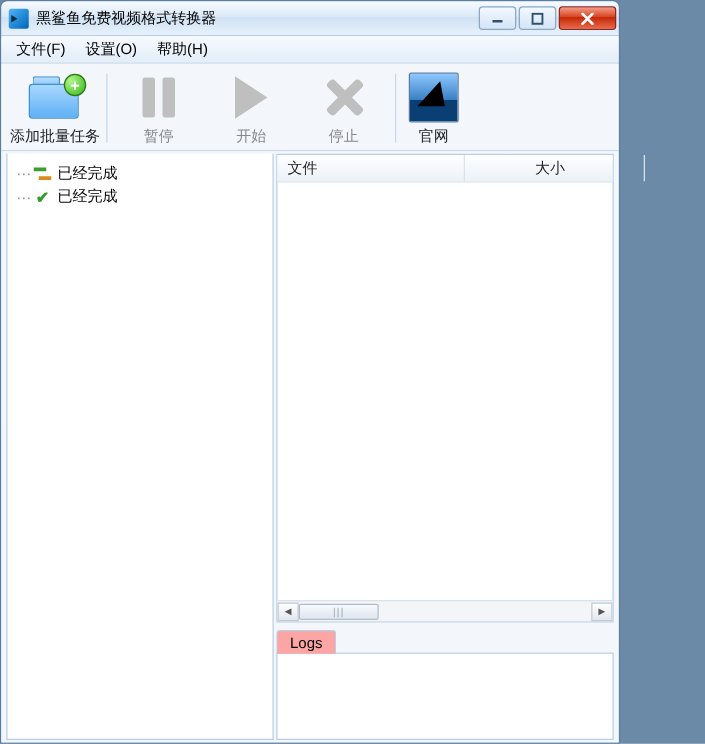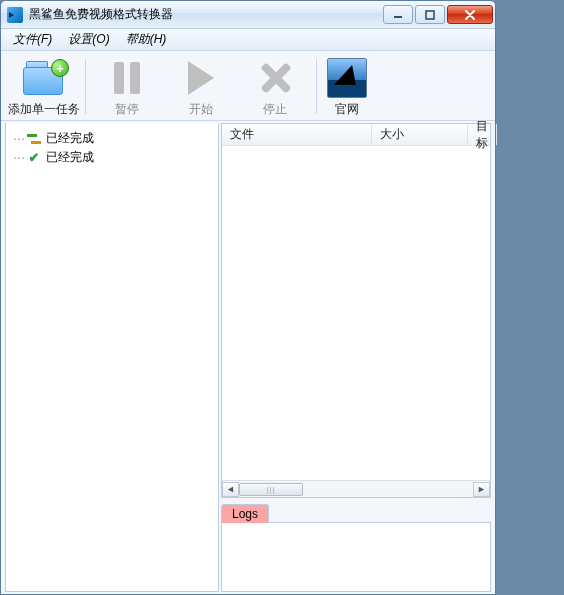--- a/index.html
+++ b/index.html
@@ -62,21 +62,21 @@
   }
   .winbtn svg{display:block}
   
   .menubar {
     height: 22px;
     background: linear-gradient(180deg,#f6faff,#e2edf8);
     border-bottom: 1px solid #c8d8e8;
     display:flex;align-items:center;
     padding:0 4px;
   }
-  .menuitem { padding:2px 8px; cursor:default;font-style:italic;}
+  .menuitem { padding:2px 8px; cursor:default;}
   
   .toolbar {
     height: 70px;
     background:#f3f7fc;
     border-bottom:1px solid #c8d8e8;
     display:flex;
     padding:4px 6px 2px;
     gap:0;
     overflow:hidden;
   }
@@ -165,20 +165,21 @@
   .mainpanel{
     flex:1;display:flex;flex-direction:column;min-width:0;
     margin:2px 4px 2px 2px;
   }
   .listwrap{
     flex:1;border:1px solid #b9cee3;background:#fff;display:flex;flex-direction:column;min-height:0;
   }
   .listheader{
     height:22px;border-bottom:1px solid #d8e3ee;display:flex;
     background:linear-gradient(180deg,#fdfefe,#ecf2f9);
+    gap:48px;
   }
   .colh{
     border-right:1px solid #d8e3ee;padding:3px 8px;font-size:12px;color:#222;
     display:flex;align-items:center;
   }
   .col-file{flex:0 0 150px}
   .col-size{flex:0 0 96px}
   .col-target{flex:1}
   .listbody{flex:1;}
   .hscroll{
@@ -240,21 +241,21 @@
 
   <div class="toolbar">
     <div class="toolbtn">
       <div class="glyph">
         <div class="folderplus">
           <div class="tab"></div>
             <div class="fold"></div>
             <div class="badge">+</div>
         </div>
       </div>
-      <div class="lbl">添加单一任务</div>
+      <div class="lbl">添加批量任务</div>
     </div>
     <div class="toolsep"></div>
     <div class="toolbtn disabled">
       <div class="glyph">
           <div class="pauseglyph">
             <span></span>
             <span></span>
           </div>
         </div>
       <div class="lbl">暂停</div>

